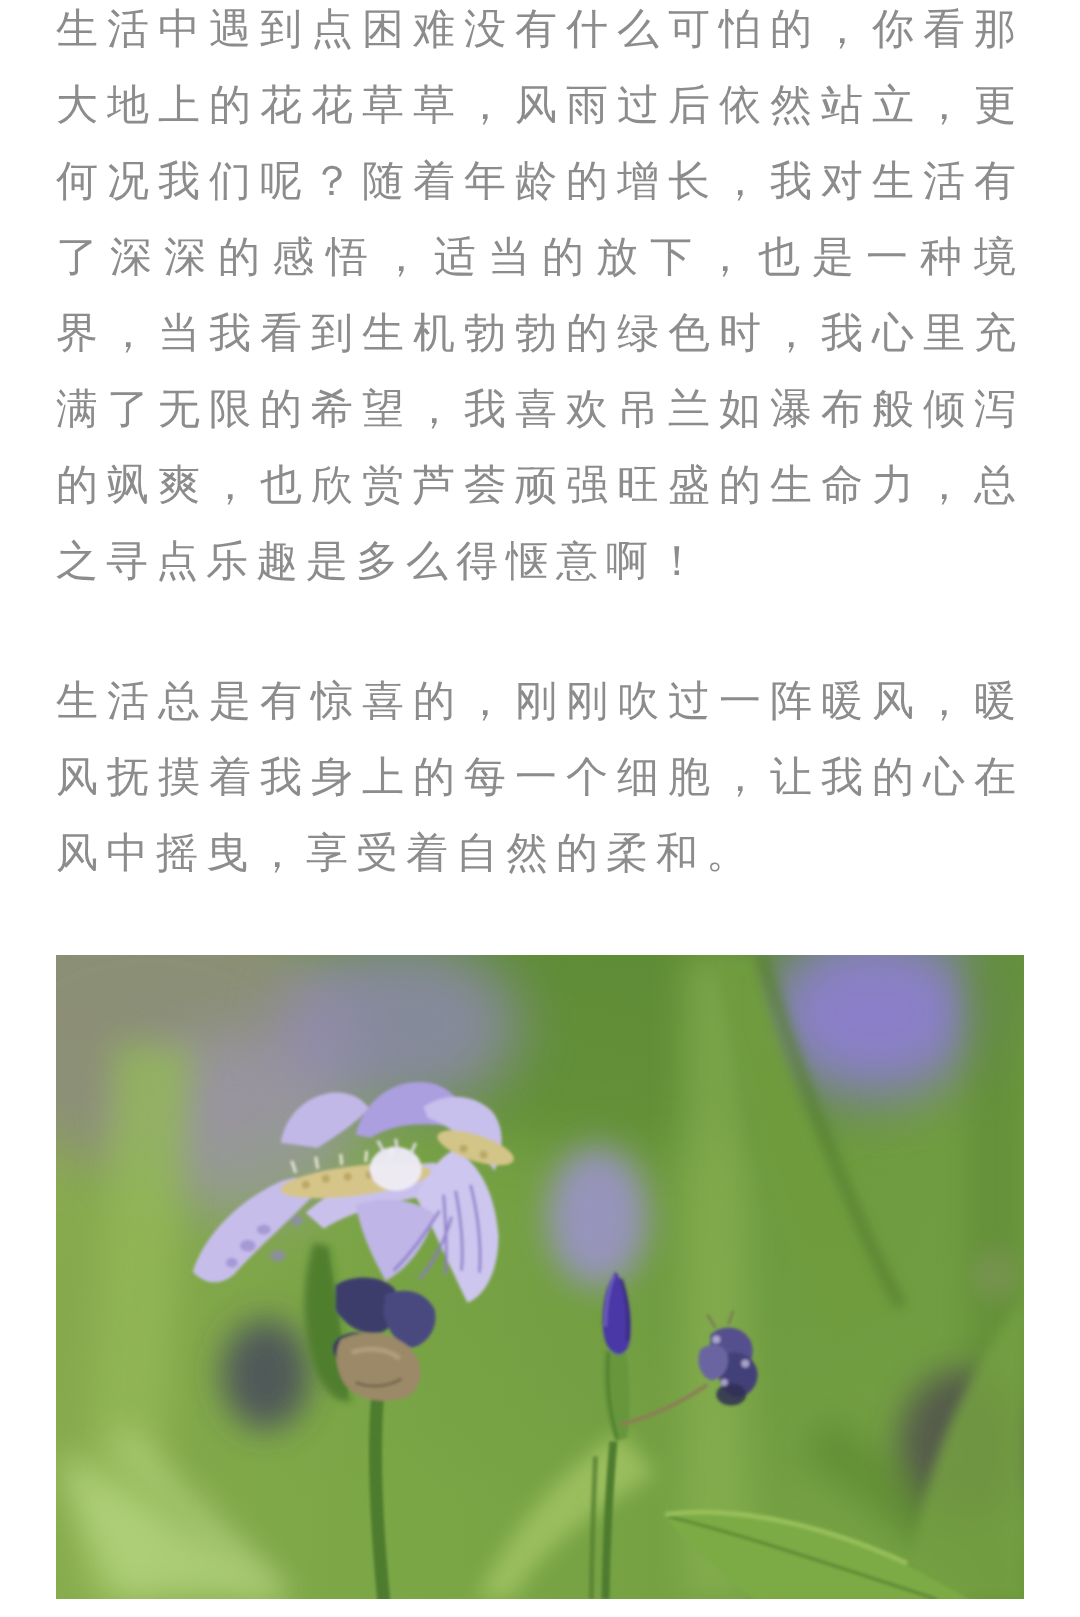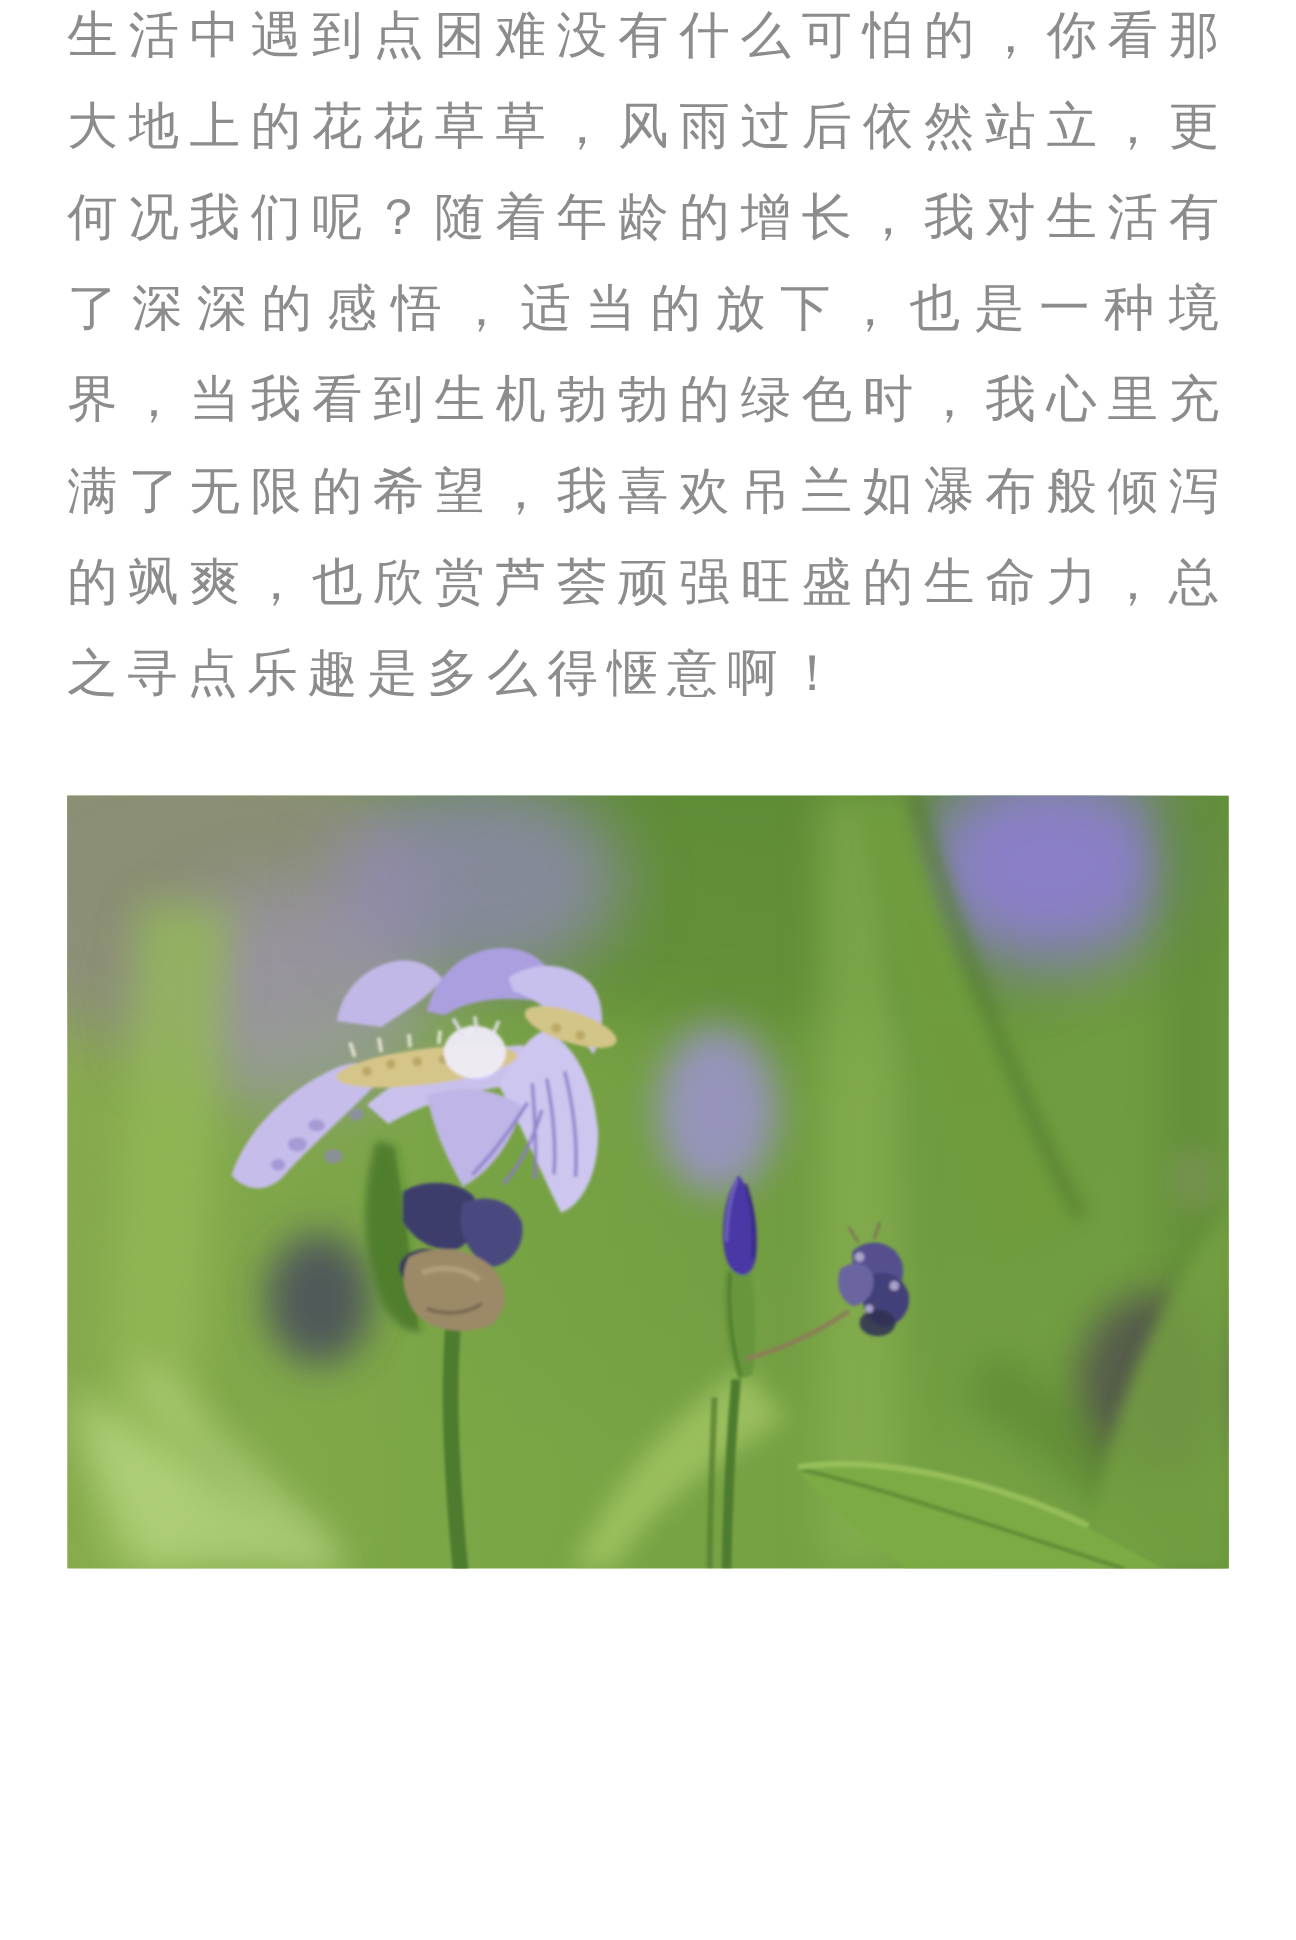--- a/index.html
+++ b/index.html
@@ -40,20 +40,21 @@
   }
 </style>
 </head>
 <body>
 
 <main class="content">
   <article>
 
     <p class="para first">生活中遇到点困难没有什么可怕的，你看那大地上的花花草草，风雨过后依然站立，更何况我们呢？随着年龄的增长，我对生活有了深深的感悟，适当的放下，也是一种境界，当我看到生机勃勃的绿色时，我心里充满了无限的希望，我喜欢吊兰如瀑布般倾泻的飒爽，也欣赏芦荟顽强旺盛的生命力，总之寻点乐趣是多么得惬意啊！</p>
 
+    <p class="para">生活总是有惊喜的，刚刚吹过一阵暖风，暖风抚摸着我身上的每一个细胞，让我的心在风中摇曳，享受着自然的柔和。</p>
 
     <figure class="photo-figure">
       <svg viewBox="0 0 969 645" preserveAspectRatio="none" xmlns="http://www.w3.org/2000/svg" role="img">
         <defs>
           <linearGradient id="bgGrad" x1="0" y1="0" x2="1" y2="0">
             <stop offset="0" stop-color="#8aab50"></stop>
             <stop offset="0.35" stop-color="#79a445"></stop>
             <stop offset="0.7" stop-color="#6e9a40"></stop>
             <stop offset="1" stop-color="#719d41"></stop>
           </linearGradient>

